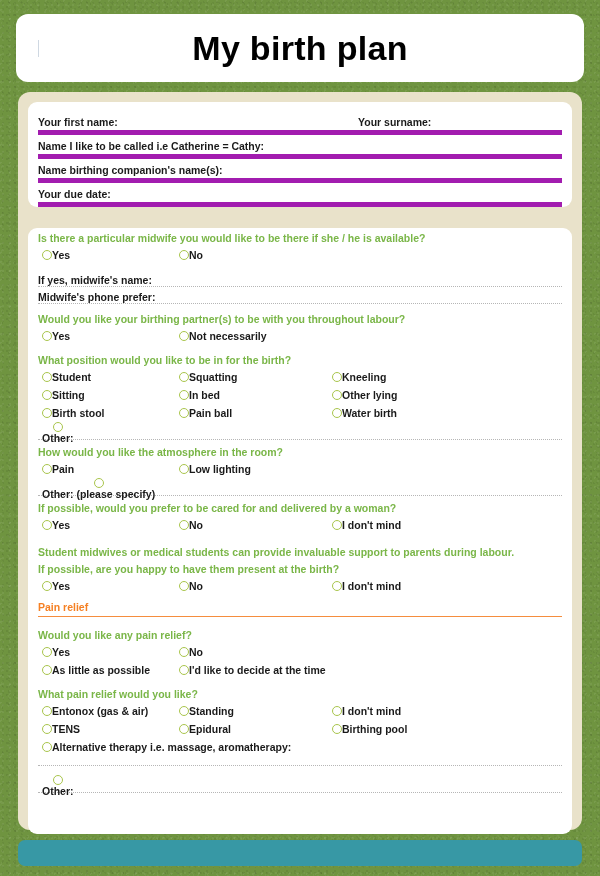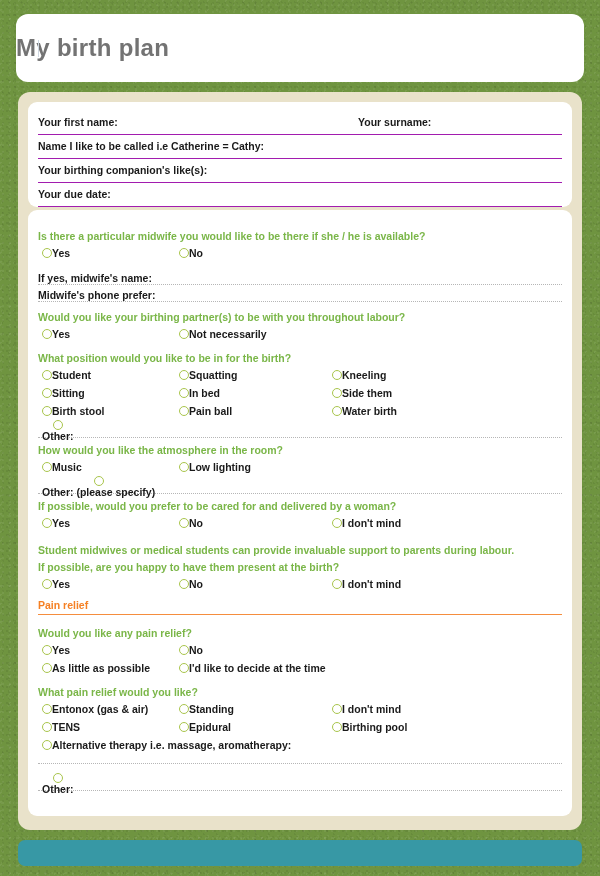--- a/index.html
+++ b/index.html
@@ -26,25 +26,25 @@
   
   .header-card {
     position: absolute;
     left: 16px; top: 14px;
     width: 568px; height: 68px;
     background: #ffffff;
     border-radius: 12px;
   }
   .page-title {
     width: 100%;
-    text-align: left;
+    text-align: center;
     line-height: 68px;
-    font-size: 24px;
+    font-size: 34px;
     font-weight: bold;
-    color: #737373;
+    color: #000000;
     letter-spacing: 0.3px;
   }
   .cursor-mark {
     position: absolute;
     left: 22px; top: 26px;
     width: 1px; height: 17px;
     background: #cfd8e2;
   }
 
   
@@ -58,27 +58,27 @@
 
   
   .white-card {
     position: absolute;
     left: 10px;
     width: 544px;
     background: #ffffff;
     border-radius: 9px;
   }
   .card-identity { top: 10px; height: 105px; padding: 9px 10px 0 10px; }
-  .card-questions { top: 118px; height: 606px; padding: 17px 10px 0 10px; }
+  .card-questions { top: 136px; height: 606px; padding: 1px 10px 0 10px; }
 
   
   .id-row {
     position: relative;
     height: 24px;
-    border-bottom: 1px solid #a21caf;
+    border-bottom: 5px solid #a21caf;
   }
   .id-label {
     font-size: 10.5px;
     font-weight: bold;
     color: #1a1a1a;
     line-height: 23px;
     display: inline-block;
   }
   .id-label.right { position: absolute; left: 320px; top: 0; }
 
@@ -180,21 +180,21 @@
     <div class="id-row">
       <span class="id-label">Your first name:</span>
       <span class="id-label right">Your surname:</span>
     </div>
 
     <div class="id-row">
       <span class="id-label">Name I like to be called i.e Catherine = Cathy:</span>
     </div>
 
     <div class="id-row">
-      <span class="id-label">Your birthing companion's like(s):</span>
+      <span class="id-label">Name birthing companion's name(s):</span>
     </div>
 
     <div class="id-row">
       <span class="id-label">Your due date:</span>
     </div>
 
   </div>
 
   <div class="white-card card-questions">
 
@@ -256,21 +256,21 @@
       <div class="opt c1">
         <span class="radio"></span>
         <span class="opt-label">Sitting</span>
       </div>
       <div class="opt c2">
         <span class="radio"></span>
         <span class="opt-label">In bed</span>
       </div>
       <div class="opt c3">
         <span class="radio"></span>
-        <span class="opt-label">Side them</span>
+        <span class="opt-label">Other lying</span>
       </div>
     </div>
 
     <div class="opt-row">
       <div class="opt c1">
         <span class="radio"></span>
         <span class="opt-label">Birth stool</span>
       </div>
       <div class="opt c2">
         <span class="radio"></span>
@@ -289,21 +289,21 @@
       </div>
     </div>
 
     <div class="spacer-3"></div>
 
     <div class="q-title">How would you like the atmosphere in the room?</div>
 
     <div class="opt-row">
       <div class="opt c1">
         <span class="radio"></span>
-        <span class="opt-label">Music</span>
+        <span class="opt-label">Pain</span>
       </div>
       <div class="opt c2">
         <span class="radio"></span>
         <span class="opt-label">Low lighting</span>
       </div>
     </div>
 
     <div class="opt-inline-line">
       <div class="opt">
         <span class="radio"></span>

